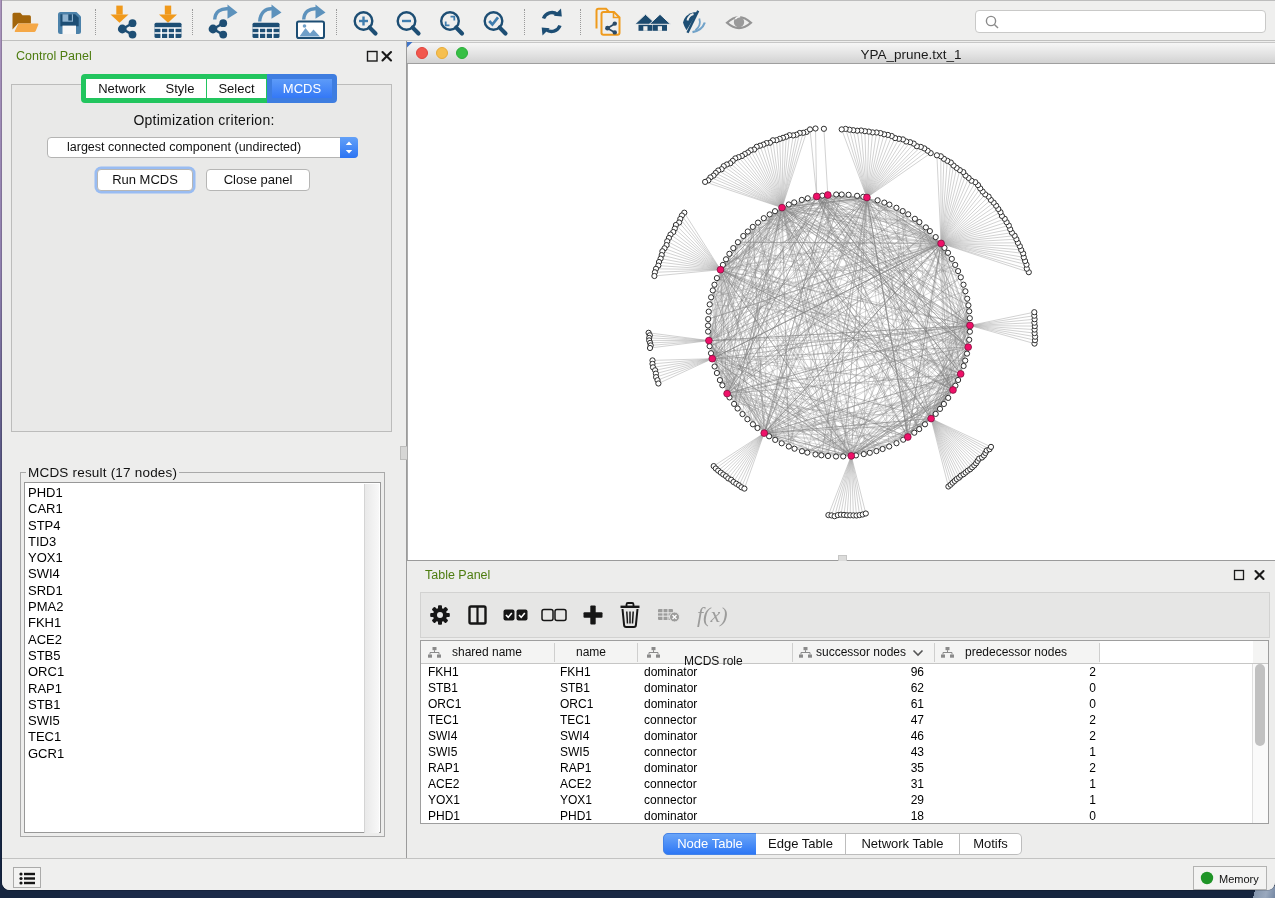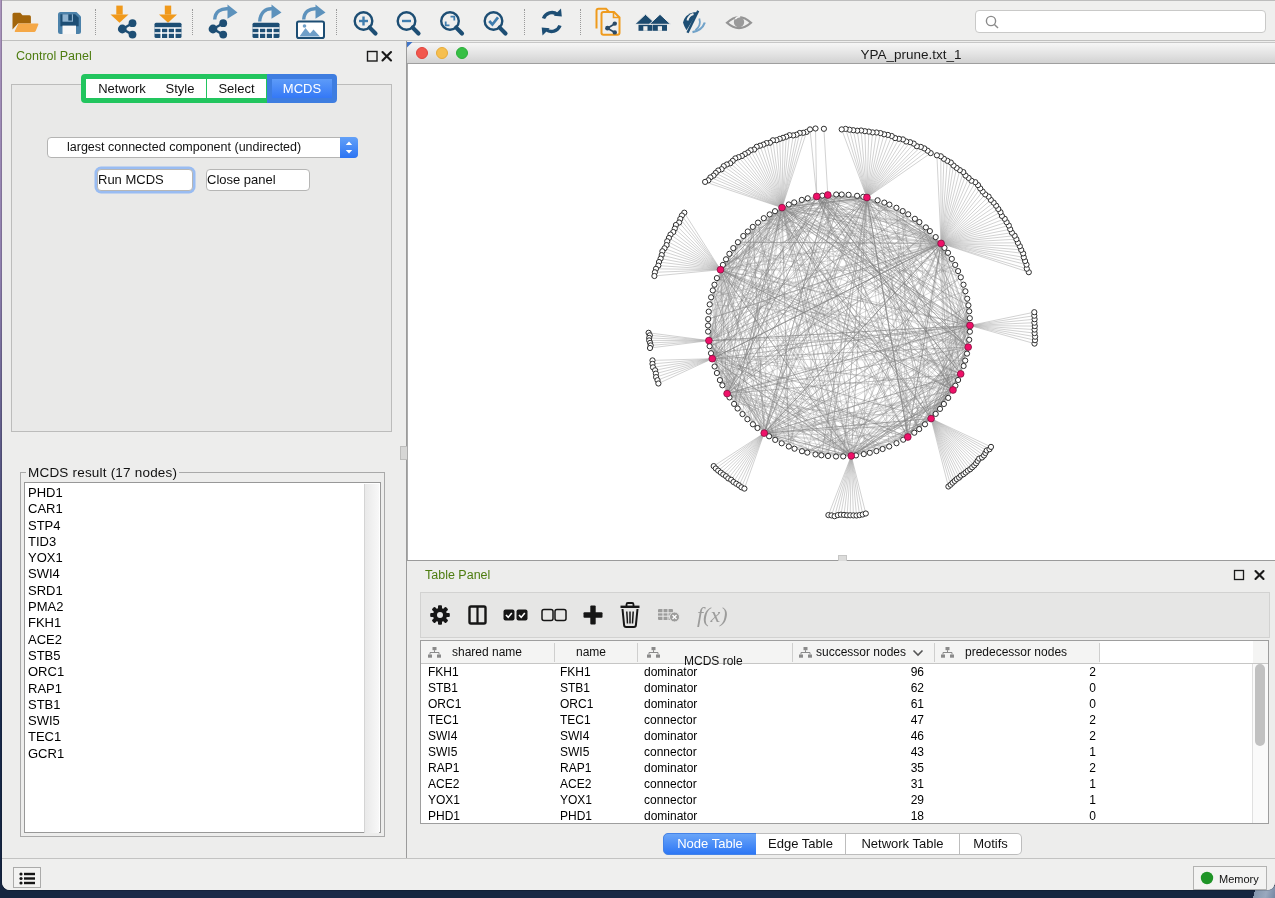--- a/index.html
+++ b/index.html
@@ -24,21 +24,21 @@
   .tabact{background:linear-gradient(180deg,#5d9bf8 0%,#3478f6 100%);color:#fff;border-color:#3e7de0;}
   #tabpanel{position:absolute;left:9px;top:43px;width:381px;height:348px;border:1px solid #bcbcbb;
        background:#e9e9e8;box-sizing:border-box;}
   #optlabel{position:absolute;left:0;top:111px;width:404px;text-align:center;font-size:14px;letter-spacing:0.25px;color:#111;}
   #combo{position:absolute;left:45px;top:137px;width:311px;height:21px;background:#fff;
        border:1px solid #b4b4b3;border-radius:4px;box-sizing:border-box;font-size:12.5px;line-height:19px;color:#111;
        padding-left:19px;}
   #combobtn{position:absolute;right:-1px;top:-1px;width:18px;height:21px;border-radius:0 4px 4px 0;
        background:linear-gradient(180deg,#63a1f8 0%,#2c74f3 100%);}
   .btn{position:absolute;top:169px;height:20px;background:#fff;border:1px solid #b6b6b5;border-radius:4px;
-       font-size:13px;color:#111;text-align:left;line-height:20px;box-sizing:content-box;}
+       font-size:13px;color:#111;text-align:center;line-height:20px;box-sizing:content-box;}
   
   #fset{position:absolute;left:18px;top:431px;width:365px;height:365px;border:1px solid #a9a9a9;box-sizing:border-box;}
   #fleg{position:absolute;left:5px;top:-8px;background:#ededec;font-size:13px;color:#111;padding:0 2px;}
   #mlist{position:absolute;left:3px;top:9px;width:357px;height:351px;background:#fff;border:1px solid #989898;
        box-sizing:border-box;font-size:13px;color:#000;}
   #mlist .it{height:16.3px;padding-left:3px;line-height:16px;}
   #mtrack{position:absolute;right:1px;top:1px;width:14px;height:349px;background:linear-gradient(90deg,#e9e9e9,#f8f8f8);
        border-left:1px solid #d4d4d4;}
   
   #nframe{position:absolute;left:405px;top:41px;width:868px;height:519px;}
@@ -241,20 +241,21 @@
     <g stroke="#1a1a1a" stroke-width="2.1" stroke-linecap="round">
       <line x1="22.5" y1="2" x2="31" y2="10.5"></line>
           <line x1="31" y1="2" x2="22.5" y2="10.5"></line>
     </g>
   </svg>
   <div id="tabpanel"></div>
   <div class="tab" style="left:79px;width:72px;border-radius:4px 0 0 4px;top:32.5px">Network</div>
   <div class="tab" style="left:152px;width:52px;top:32.5px;border-left:none">Style</div>
   <div class="tab" style="left:205px;width:59px;top:32.5px;border-left:none">Select</div>
   <div class="tab tabact" style="left:265px;width:60px;border-radius:0 4px 4px 0;top:32.5px">MCDS</div>
+  <div id="optlabel" style="top:71px">Optimization criterion:</div>
   <div id="combo" style="top:96px">largest connected component (undirected)
     <div id="combobtn"><svg width="18" height="21">
       <path d="M9,4.5 l3.2,3.6 h-6.4 z" fill="#fff"></path>
             <path d="M9,16.5 l-3.2,-3.6 h6.4 z" fill="#fff"></path>
     </svg></div>
   </div>
   <div class="btn" style="left:95px;width:94px;top:128px;box-shadow:0 0 0 2.5px rgba(125,172,245,0.75)">Run MCDS</div>
   <div class="btn" style="left:204px;width:102px;top:128px">Close panel</div>
   <div id="fset">
     <div id="fleg" style="font-size:13.5px;letter-spacing:0.2px">MCDS result (17 nodes)</div>

